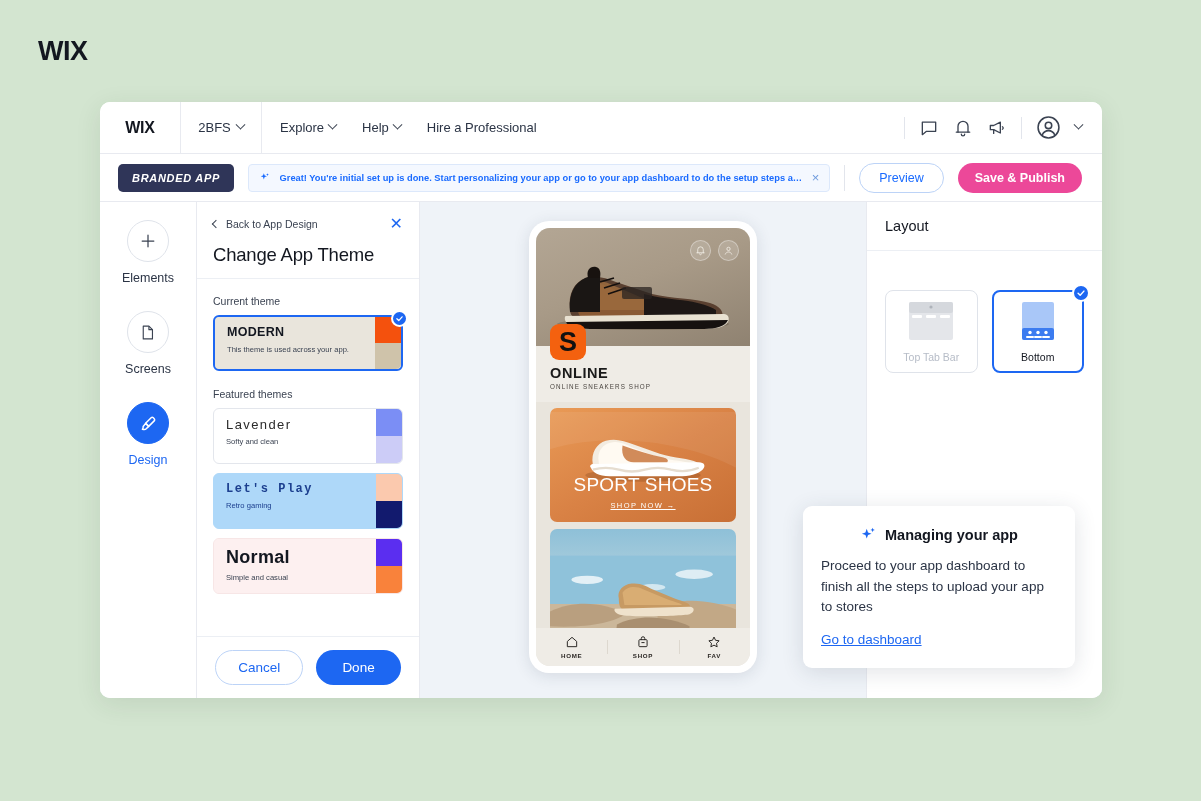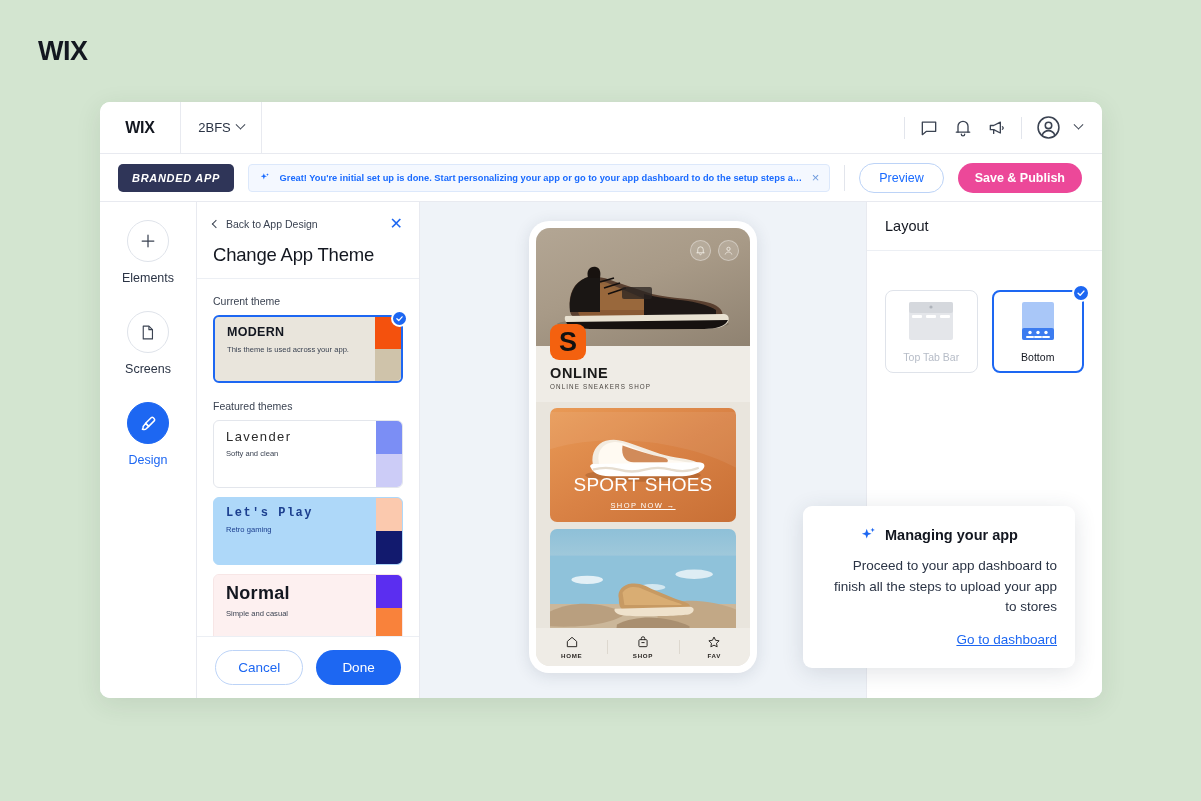--- a/index.html
+++ b/index.html
@@ -125,21 +125,21 @@
   .chev-left { width: 6px; height: 6px; border-left: 1.3px solid #3b4352; border-bottom: 1.3px solid #3b4352;
                transform: rotate(45deg); display: inline-block; }
   .x-close { font-size: 16px; color: #1d67f2; cursor: pointer; line-height: 1; font-weight: 300; }
   .panel-title { margin-top: 12px; font-size: 18.5px; color: #131720; font-weight: 400; letter-spacing: -0.2px; }
 
   .panel-body { flex: 1; overflow: hidden; padding: 12px 16px 0 16px; }
   .section-label { font-size: 10.5px; color: #3b4352; margin: 4px 0 8px 0; }
   .section-label.mt { margin-top: 17px; }
 
   .theme-card {
-    position: relative; height: 68px; border-radius: 6px; display: flex;
+    position: relative; height: 56px; border-radius: 6px; display: flex;
     border: 1px solid #e3e6ec; overflow: visible; cursor: pointer; margin-bottom: 9px;
   }
   .theme-card.selected { border: 2px solid #1d67f2; }
   .tc-body { flex: 1; padding: 9px 0 0 12px; border-radius: 5px 0 0 5px; overflow: hidden; }
   .tc-name { font-size: 12.5px; font-weight: 700; color: #131720; letter-spacing: 0.3px; line-height: 1.1; }
   .tc-desc { font-size: 7.6px; color: #3b4352; margin-top: 5px; }
   .tc-swatches { width: 26px; border-radius: 0 5px 5px 0; overflow: hidden; display: flex; flex-direction: column; }
   .tc-sw { flex: 1; }
   .tc-check {
     position: absolute; right: -7px; top: -7px; width: 17px; height: 17px;
@@ -248,21 +248,21 @@
     position: absolute; right: -8px; top: -8px; width: 18px; height: 18px;
     border-radius: 50%; background: #1d67f2; border: 2px solid #fff;
     display: flex; align-items: center; justify-content: center;
   }
 
   
   .tip-card {
     position: absolute; left: -64px; bottom: 30px; width: 272px;
     background: #fff; border-radius: 9px; padding: 20px 18px 20px 18px;
     box-shadow: 0 4px 22px rgba(40,55,80,0.14);
-    text-align: right;
+    text-align: left;
   }
   .tip-head {
     display: flex; align-items: center; justify-content: center; gap: 8px;
     font-size: 14.5px; font-weight: 700; color: #131720; margin-bottom: 13px;
   }
   .tip-text { font-size: 13.5px; color: #2b3445; line-height: 1.52; }
   .tip-link {
     display: inline-block; margin-top: 14px; font-size: 13.5px;
     color: #1d67f2; text-decoration: underline; cursor: pointer;
   }
@@ -274,20 +274,33 @@
 
   <div class="wix-logo">WIX</div>
 
   <div class="editor">
 
     <div class="topbar">
       <div class="tb-logo">WIX</div>
       <div class="tb-site">
         <span>2BFS</span>
         <i class="caret"></i>
+      </div>
+      <div class="tb-menus">
+        <div class="tb-menu">
+          <span>Explore</span>
+          <i class="caret"></i>
+        </div>
+        <div class="tb-menu">
+          <span>Help</span>
+          <i class="caret"></i>
+        </div>
+        <div class="tb-menu">
+          <span>Hire a Professional</span>
+        </div>
       </div>
       <div class="tb-right">
         <div class="tb-divider"></div>
         <svg class="ic" viewBox="0 0 24 24" fill="none" stroke="#3b4352" stroke-width="1.6">
           <path d="M4 5h16v11H9l-5 4z" stroke-linejoin="round"></path>
         </svg>
         <svg class="ic" viewBox="0 0 24 24" fill="none" stroke="#3b4352" stroke-width="1.6">
           <path d="M6 17V10a6 6 0 1112 0v7" stroke-linecap="round"></path>
           <path d="M4 17h16" stroke-linecap="round"></path>
           <path d="M10 19.5a2 2 0 004 0" stroke-linecap="round"></path>

